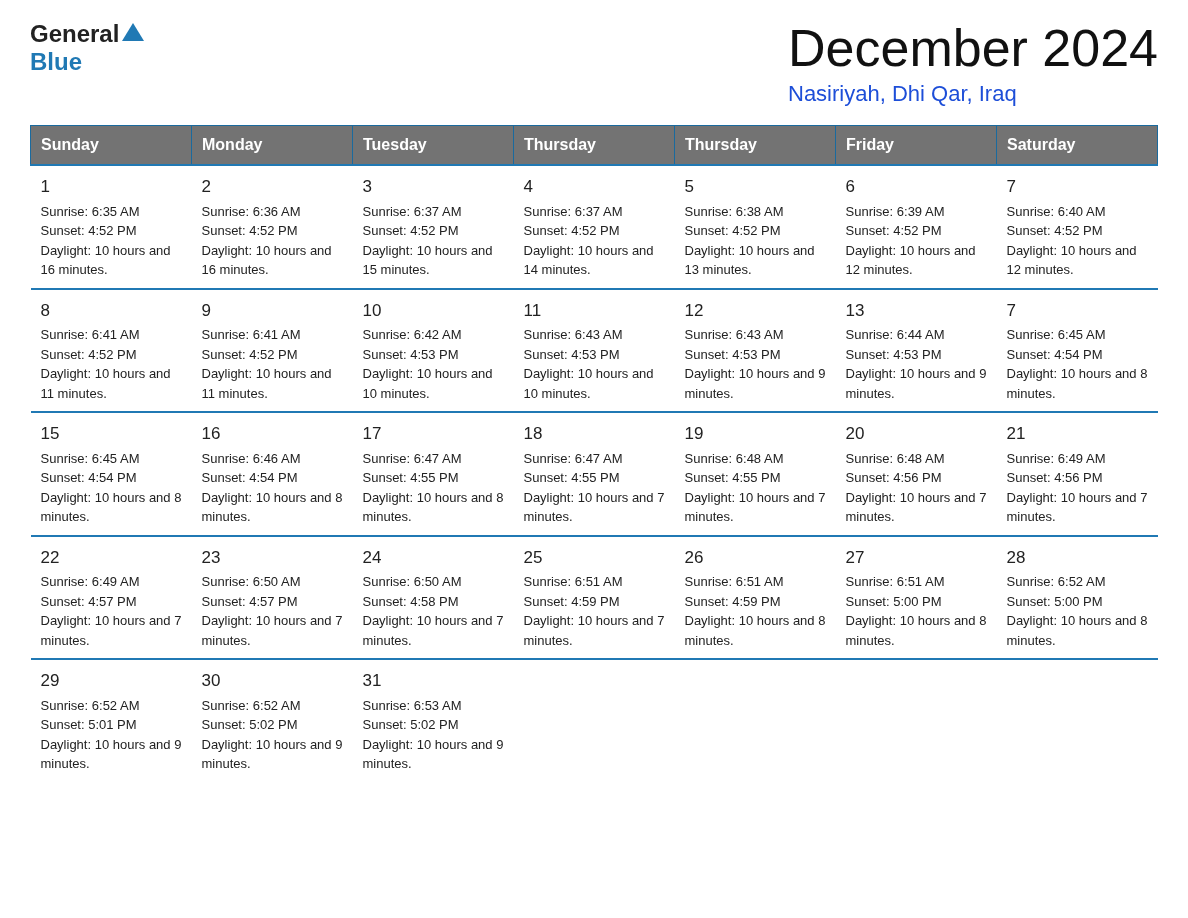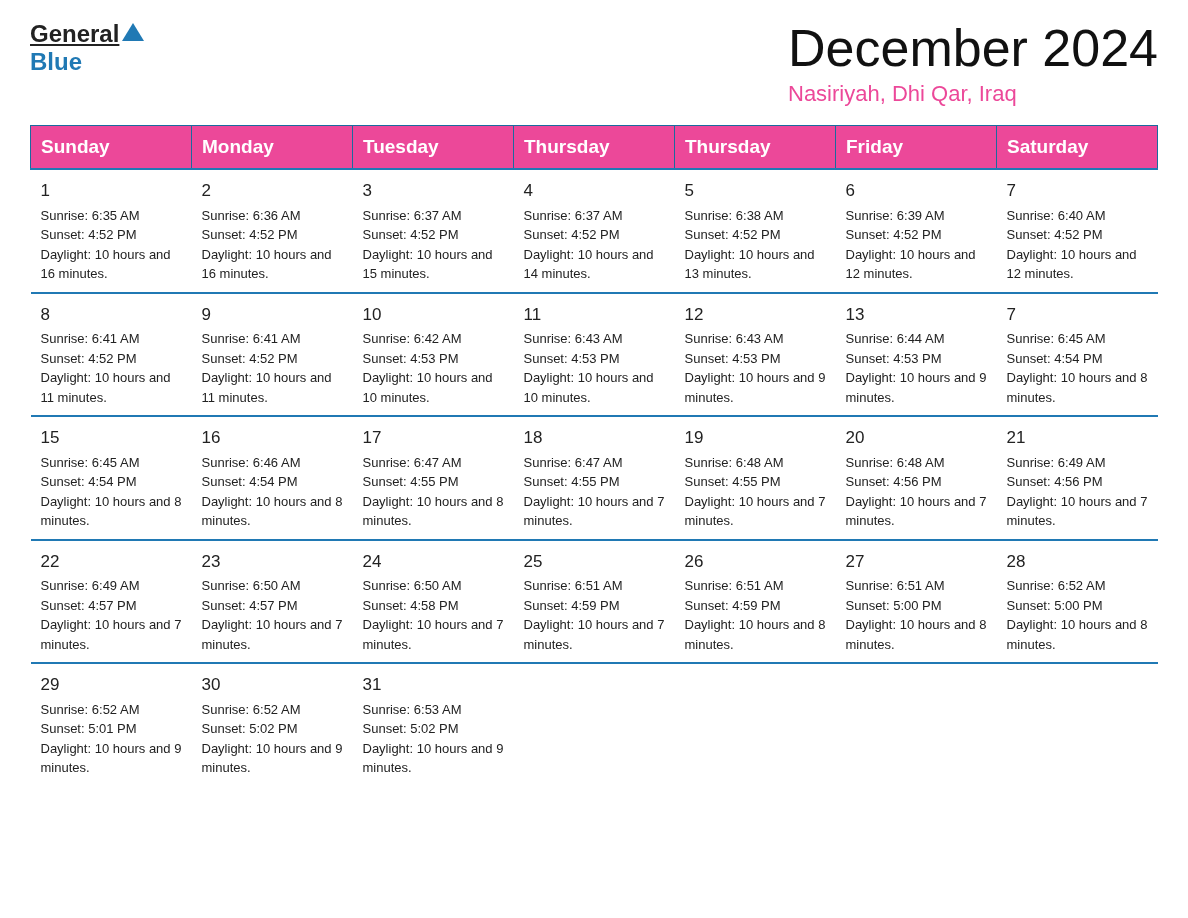--- a/index.html
+++ b/index.html
@@ -20,32 +20,32 @@
     .title-block {
     }
     .main-title {
       font-size: 52px;
       font-weight: normal;
       color: #111;
       line-height: 1.1;
     }
     .subtitle {
       font-size: 22px;
-      color: #ec4899;
+      color: #1d4ed8;
       margin-top: 4px;
     }
     .calendar-table {
       width: 100%;
       border-collapse: collapse;
       table-layout: fixed;
     }
     .calendar-table thead th {
-      background: #ec4899;
+      background: #737373;
       color: #fff;
-      font-size: 19px;
+      font-size: 16px;
       font-weight: bold;
       padding: 10px 10px;
       text-align: left;
       border: 1px solid #1a6a9e;
     }
     .calendar-table tbody td {
       vertical-align: top;
       padding: 8px 10px;
       font-size: 13px;
       border-top: 2px solid #2079b4;
@@ -72,21 +72,20 @@
       align-items: flex-start;
     }
     .logo-line1 {
       display: flex;
       align-items: center;
     }
     .logo-general {
       font-size: 24px;
       font-weight: bold;
       color: #222;
-      text-decoration: underline;
     }
     .logo-triangle {
       display: inline-block;
       width: 0;
       height: 0;
       border-left: 11px solid transparent;
       border-right: 11px solid transparent;
       border-bottom: 18px solid #2079b4;
       margin-left: 3px;
       position: relative;

